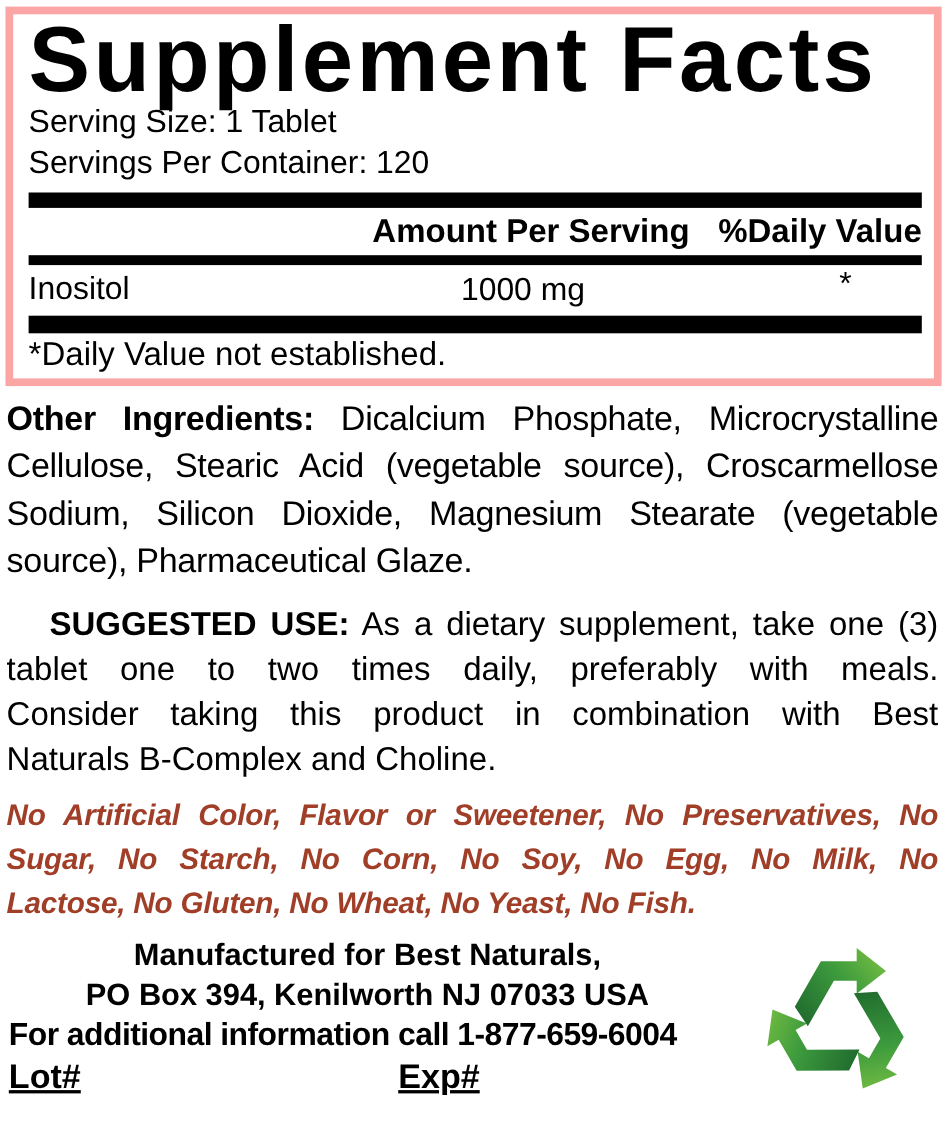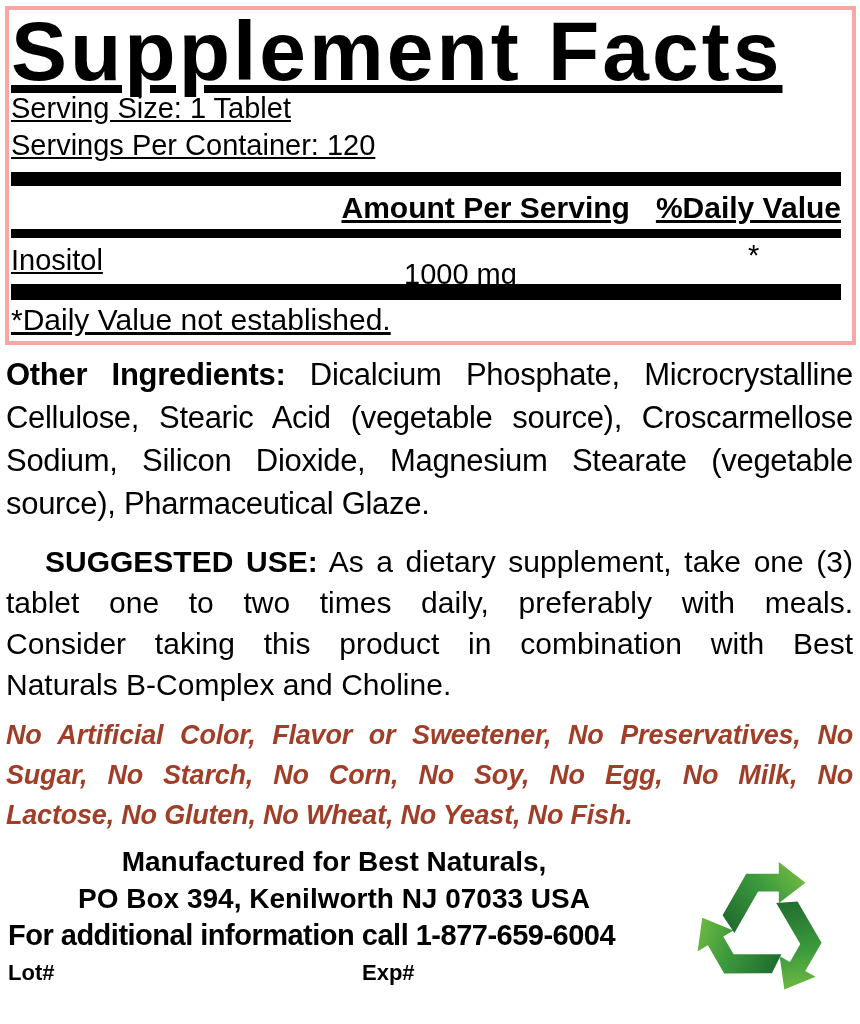--- a/index.html
+++ b/index.html
@@ -8,24 +8,23 @@
     background: #ffffff;
     color: #000000;
     font-family: "Liberation Sans", sans-serif;
     overflow: hidden;
     position: relative;
   }
 
   
   .facts-box {
     margin: 6px 4px 0 5px;
-    border: 4px solid #fca5a5;
-    padding: 2px 11px 2px 2px;
+    border: 7px solid #fca5a5;
+    padding: 2px 11px 2px 14px;
     box-sizing: content-box;
-    text-decoration: underline;
   }
   .facts-title {
     margin: 0;
     font-size: 84px;
     font-weight: bold;
     letter-spacing: 3px;
     line-height: 78px;
     white-space: nowrap;
   }
   .serving-line { font-size: 29px; line-height: 37px; }
@@ -35,21 +34,21 @@
   .bar-thick2 { height: 16px; margin: 0 0 3px; }
   .facts-header {
     display: flex; justify-content: flex-end; gap: 26px;
     font-weight: bold; font-size: 30px; line-height: 33px;
   }
   .facts-row {
     position: relative;
     font-size: 29px; line-height: 31px;
     padding: 7px 0 8px;
   }
-  .facts-row .amount { position: absolute; left: 393px; top: 21px; }
+  .facts-row .amount { position: absolute; left: 393px; top: 8px; }
   .facts-row .dv     { position: absolute; left: 737px; top: 2px; }
   .footnote { font-size: 30px; line-height: 34px; padding-bottom: 2px; }
 
   
   .para { margin: 8px 7px 0 6px; }
   .jline { text-align: justify; text-align-last: justify; }
   .jline.last { text-align: left; text-align-last: left; }
 
   .oi { font-size: 31px; line-height: 43px; letter-spacing: -0.3px; }
   .oi-label { font-weight: bold; }
@@ -62,21 +61,21 @@
     font-size: 27px; line-height: 40px;
     font-weight: bold; font-style: italic;
     color: #A03E28;
     letter-spacing: -0.2px;
   }
 
   
   .footer { margin: 8px 0 0 8px; width: 652px; font-weight: bold; }
   .f-center { text-align: center; font-size: 28px; line-height: 37px; }
   .f-left   { font-size: 29px; line-height: 37px; letter-spacing: -0.5px; }
-  .lot-exp  { display: flex; font-size: 22px; line-height: 31px; margin-top: 3px; }
+  .lot-exp  { display: flex; font-size: 31px; line-height: 31px; margin-top: 3px; text-decoration: underline; }
   .lot-exp .lot { width: 354px; }
 
   .recycle {
     position: absolute;
     right: 22px; top: 856px;
     width: 148px; height: 148px;
   }
   .recycle svg { width: 100%; height: 100%; display: block; }
 </style>
 </head>

